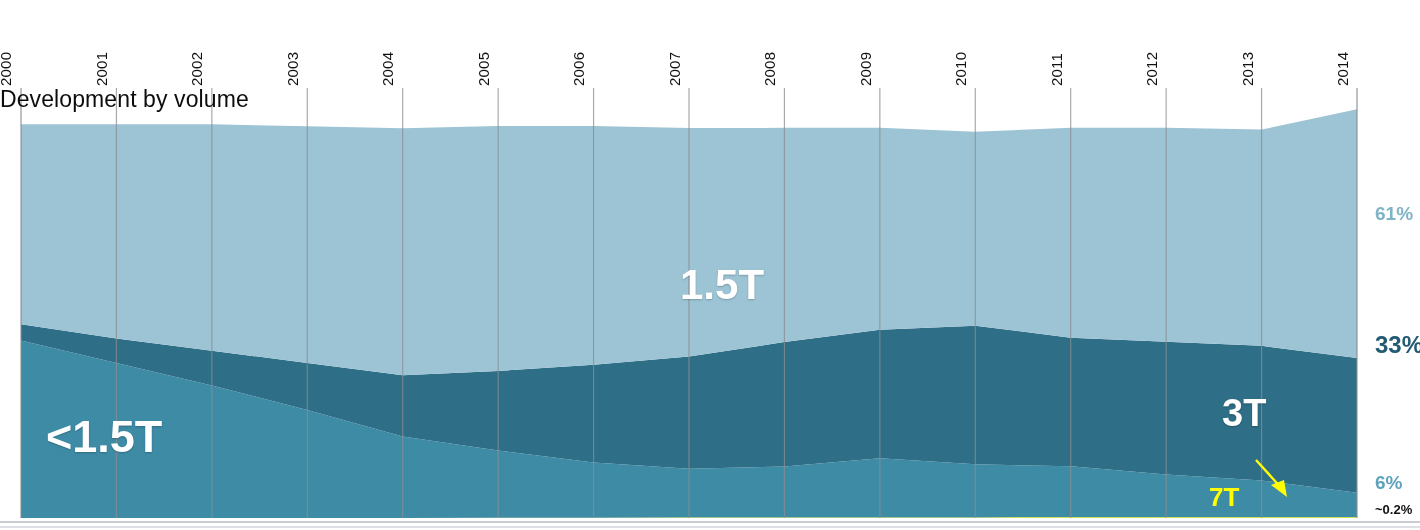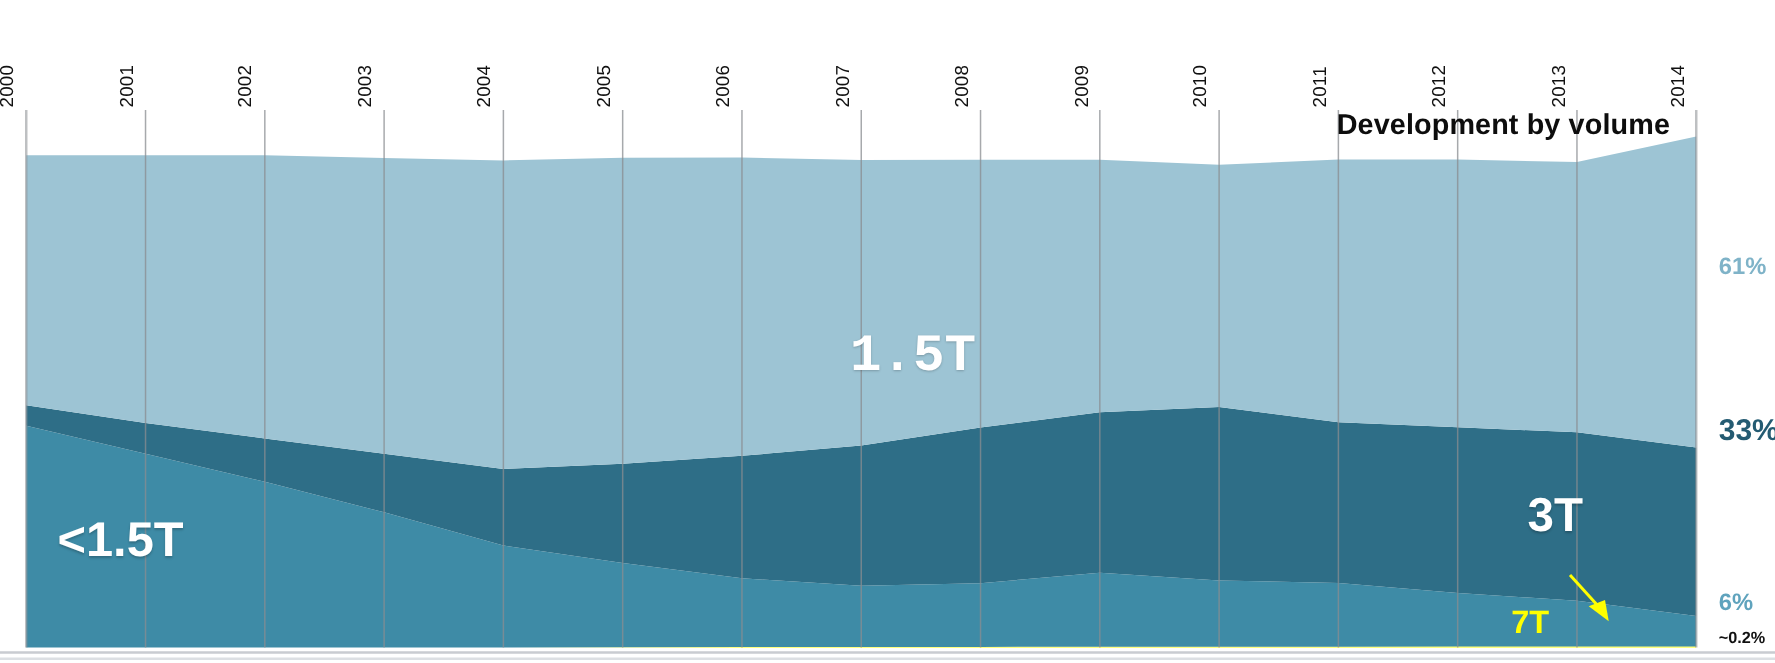--- a/index.html
+++ b/index.html
@@ -7,27 +7,27 @@
   #root{position:relative;width:1420px;height:530px;background:#fff;}
 
   .yr-axis{position:absolute;left:0;top:0;width:1420px;height:88px;}
   .yr{position:absolute;bottom:2px;transform-origin:left bottom;
       transform:rotate(-90deg);white-space:nowrap;
       font-size:15px;font-weight:400;color:#111;letter-spacing:.2px;}
 
   .plot{position:absolute;left:0;top:88px;width:1420px;height:432px;}
   .plot svg{position:absolute;left:0;top:0;}
 
-  .title{position:absolute;left:0;top:86px;width:1336px;text-align:right;
-         font-size:23px;color:#0d0d0d;font-weight:700;letter-spacing:.1px;}
+  .title{position:absolute;left:0;top:86px;width:1336px;text-align:left;
+         font-size:23px;color:#0d0d0d;font-weight:400;letter-spacing:.1px;}
 
   .band-lbl{position:absolute;color:#ffffff;font-weight:bold;
             text-shadow:0 1px 2px rgba(0,0,0,.22);white-space:nowrap;}
-  #lbl-sub   {left:46px; top:411px; font-size:39px;}
-  #lbl-mid   {left:680px;top:261px; font-size:42px;font-family:Liberation Mono, monospace;}
+  #lbl-sub   {left:46px; top:411px; font-size:45px;}
+  #lbl-mid   {left:680px;top:261px; font-size:42px;}
   #lbl-three {left:1222px;top:392px;font-size:38px;}
   #lbl-seven {left:1209px;top:450px;font-size:26px;color:#ffff00;
               text-shadow:none;font-weight:bold;margin-top:32px;}
 
   .right-lbl{position:absolute;left:1375px;white-space:nowrap;font-weight:bold;}
   #pct-61{top:167px;font-size:19px;color:#7fb3c8;margin-top:36px;}
   #pct-33{top:331px;font-size:24px;color:#245b72;}
   #pct-6 {top:472px;font-size:19px;color:#5fa3bd;}
   #pct-02{top:502px;font-size:13px;color:#111;}
 

